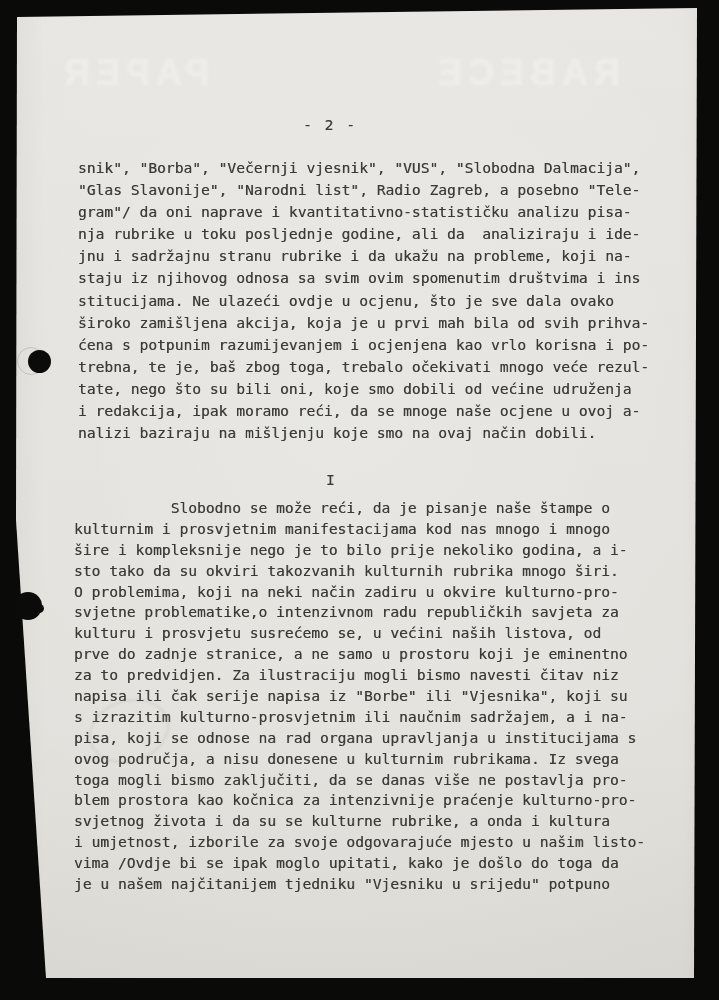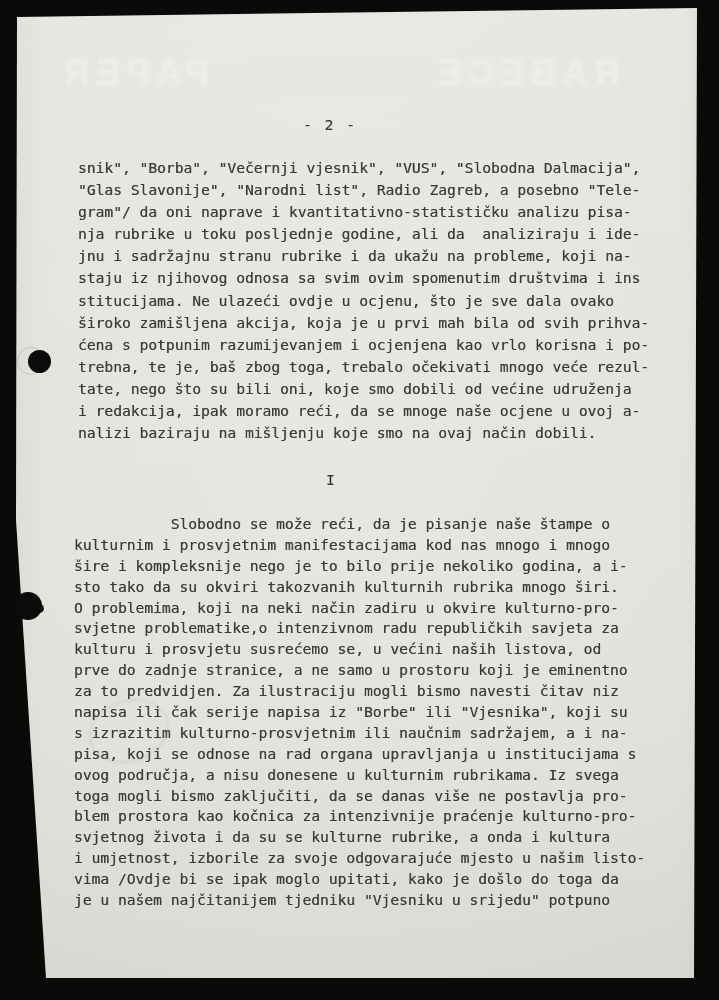--- a/index.html
+++ b/index.html
@@ -36,21 +36,21 @@
     position:absolute;
     color:var(--ink,#3b3934);
     font-size:14.6px;
     text-shadow:0.35px 0.3px 0.6px rgba(58,56,50,0.55);
     white-space:pre;
   }
   .pagenum{left:240px;top:116px;width:180px;text-align:center;letter-spacing:2px;}
   .para1{left:78px;top:157px;}
   .para1 .tline{height:22.1px;line-height:22.1px;}
   .heading{left:326px;top:471px;}
-  .para2{left:74px;top:514px;}
+  .para2{left:74px;top:498px;}
   .para2 .tline{height:20.9px;line-height:20.9px;}
   .hole{position:absolute;border-radius:50%;background:#0b0b09;}
   .hole-top{left:28px;top:350px;width:23px;height:23px;}
   .hole-top-ring{
     position:absolute;left:17px;top:347px;width:26px;height:26px;border-radius:50%;
     border:1.5px solid rgba(140,138,128,0.35);background:transparent;
   }
   .hole-bottom{left:14px;top:592px;width:28px;height:28px;}
   .hole-bottom-nub{position:absolute;left:34px;top:604px;width:10px;height:9px;border-radius:50%;background:#0b0b09;}
   .smudge{

